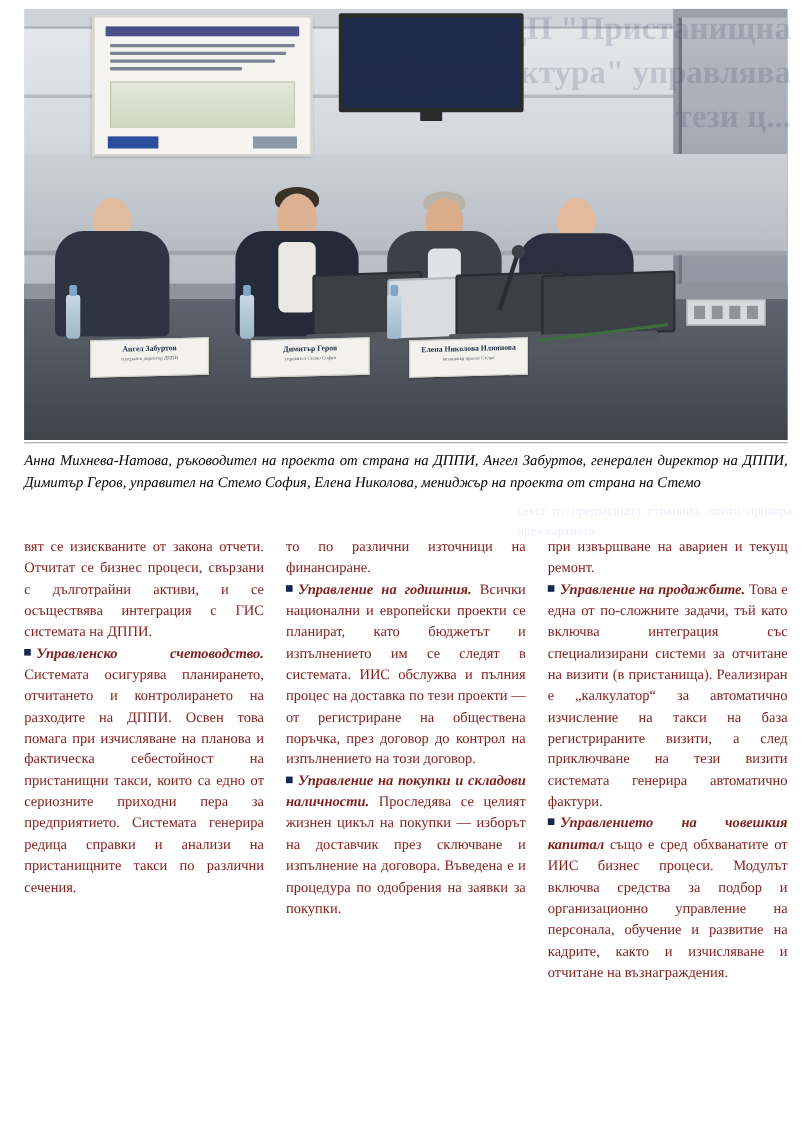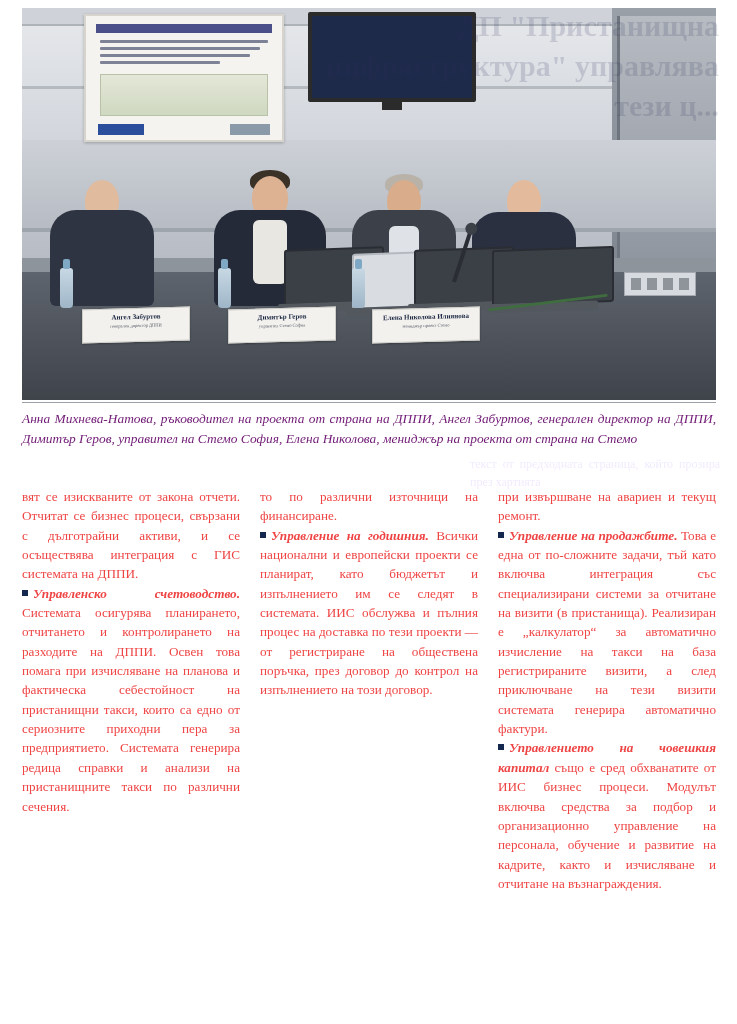--- a/index.html
+++ b/index.html
@@ -272,42 +272,42 @@
   
   .caption {
     position: absolute;
     left: 22px;
     top: 409px;
     width: 694px;
     font-family: "Liberation Serif", serif;
     font-style: italic;
     font-size: 13.4px;
     line-height: 20px;
-    color: #701a75;
+    color: #000000;
     text-align: justify;
   }
 
   
   .columns {
     position: absolute;
     left: 22px;
     top: 487px;
     width: 694px;
     height: 530px;
     display: flex;
     gap: 20px;
   }
   .col {
     width: 218px;
     font-size: 13.2px;
     line-height: 19.35px;
     text-align: justify;
     text-justify: inter-word;
     hyphens: manual;
-    color: #ef4444;
+    color: #7f1d1d;
   }
   .col p { margin: 0; }
   .col p + p { margin-top: 0px; }
   .bullet-para { position: relative; padding-left: 0; }
   .sq {
     display: inline-block;
     width: 6px; height: 6px;
     background: #14274e;
     margin-right: 5px;
     vertical-align: 2px;
@@ -440,20 +440,21 @@
   <div class="columns">
 
     <div class="col">
       <p><span>вят се изискваните от закона отчети. Отчитат се бизнес процеси, свързани с дълготрайни активи, и се осъществява интеграция с ГИС системата на ДППИ.</span></p>
       <p class="bullet-para"><span class="sq"></span><span class="lead">Управленско счетоводство.</span> <span>Системата осигурява планирането, отчитането и контролирането на разходите на ДППИ. Освен това помага при изчисляване на планова и фактическа себестойност на пристанищни такси, които са едно от сериозните приходни пера за предприятието. Системата генерира редица справки и анализи на пристанищните такси по различни сечения.</span></p>
     </div>
 
     <div class="col">
       <p><span>то по различни източници на финансиране.</span></p>
       <p class="bullet-para"><span class="sq"></span><span class="lead">Управление на годишния.</span> <span>Всички национални и европейски проекти се планират, като бюджетът и изпълнението им се следят в системата. ИИС обслужва и пълния процес на доставка по тези проекти — от регистриране на обществена поръчка, през договор до контрол на изпълнението на този договор.</span></p>
+      <p class="bullet-para"><span class="sq"></span><span class="lead">Управление на покупки и складови наличности.</span> <span>Проследява се целият жизнен цикъл на покупки — изборът на доставчик през сключване и изпълнение на договора. Въведена е и процедура по одобрения на заявки за покупки.</span></p>
     </div>
 
     <div class="col">
       <p><span>при извършване на авариен и текущ ремонт.</span></p>
       <p class="bullet-para"><span class="sq"></span><span class="lead">Управление на продажбите.</span> <span>Това е една от по-сложните задачи, тъй като включва интеграция със специализирани системи за отчитане на визити (в пристанища). Реализиран е „калкулатор“ за автоматично изчисление на такси на база регистрираните визити, а след приключване на тези визити системата генерира автоматично фактури.</span></p>
       <p class="bullet-para"><span class="sq"></span><span class="lead">Управлението на човешкия капитал</span> <span>също е сред обхванатите от ИИС бизнес процеси. Модулът включва средства за подбор и организационно управление на персонала, обучение и развитие на кадрите, както и изчисляване и отчитане на възнаграждения.</span></p>
     </div>
 
   </div>
 

